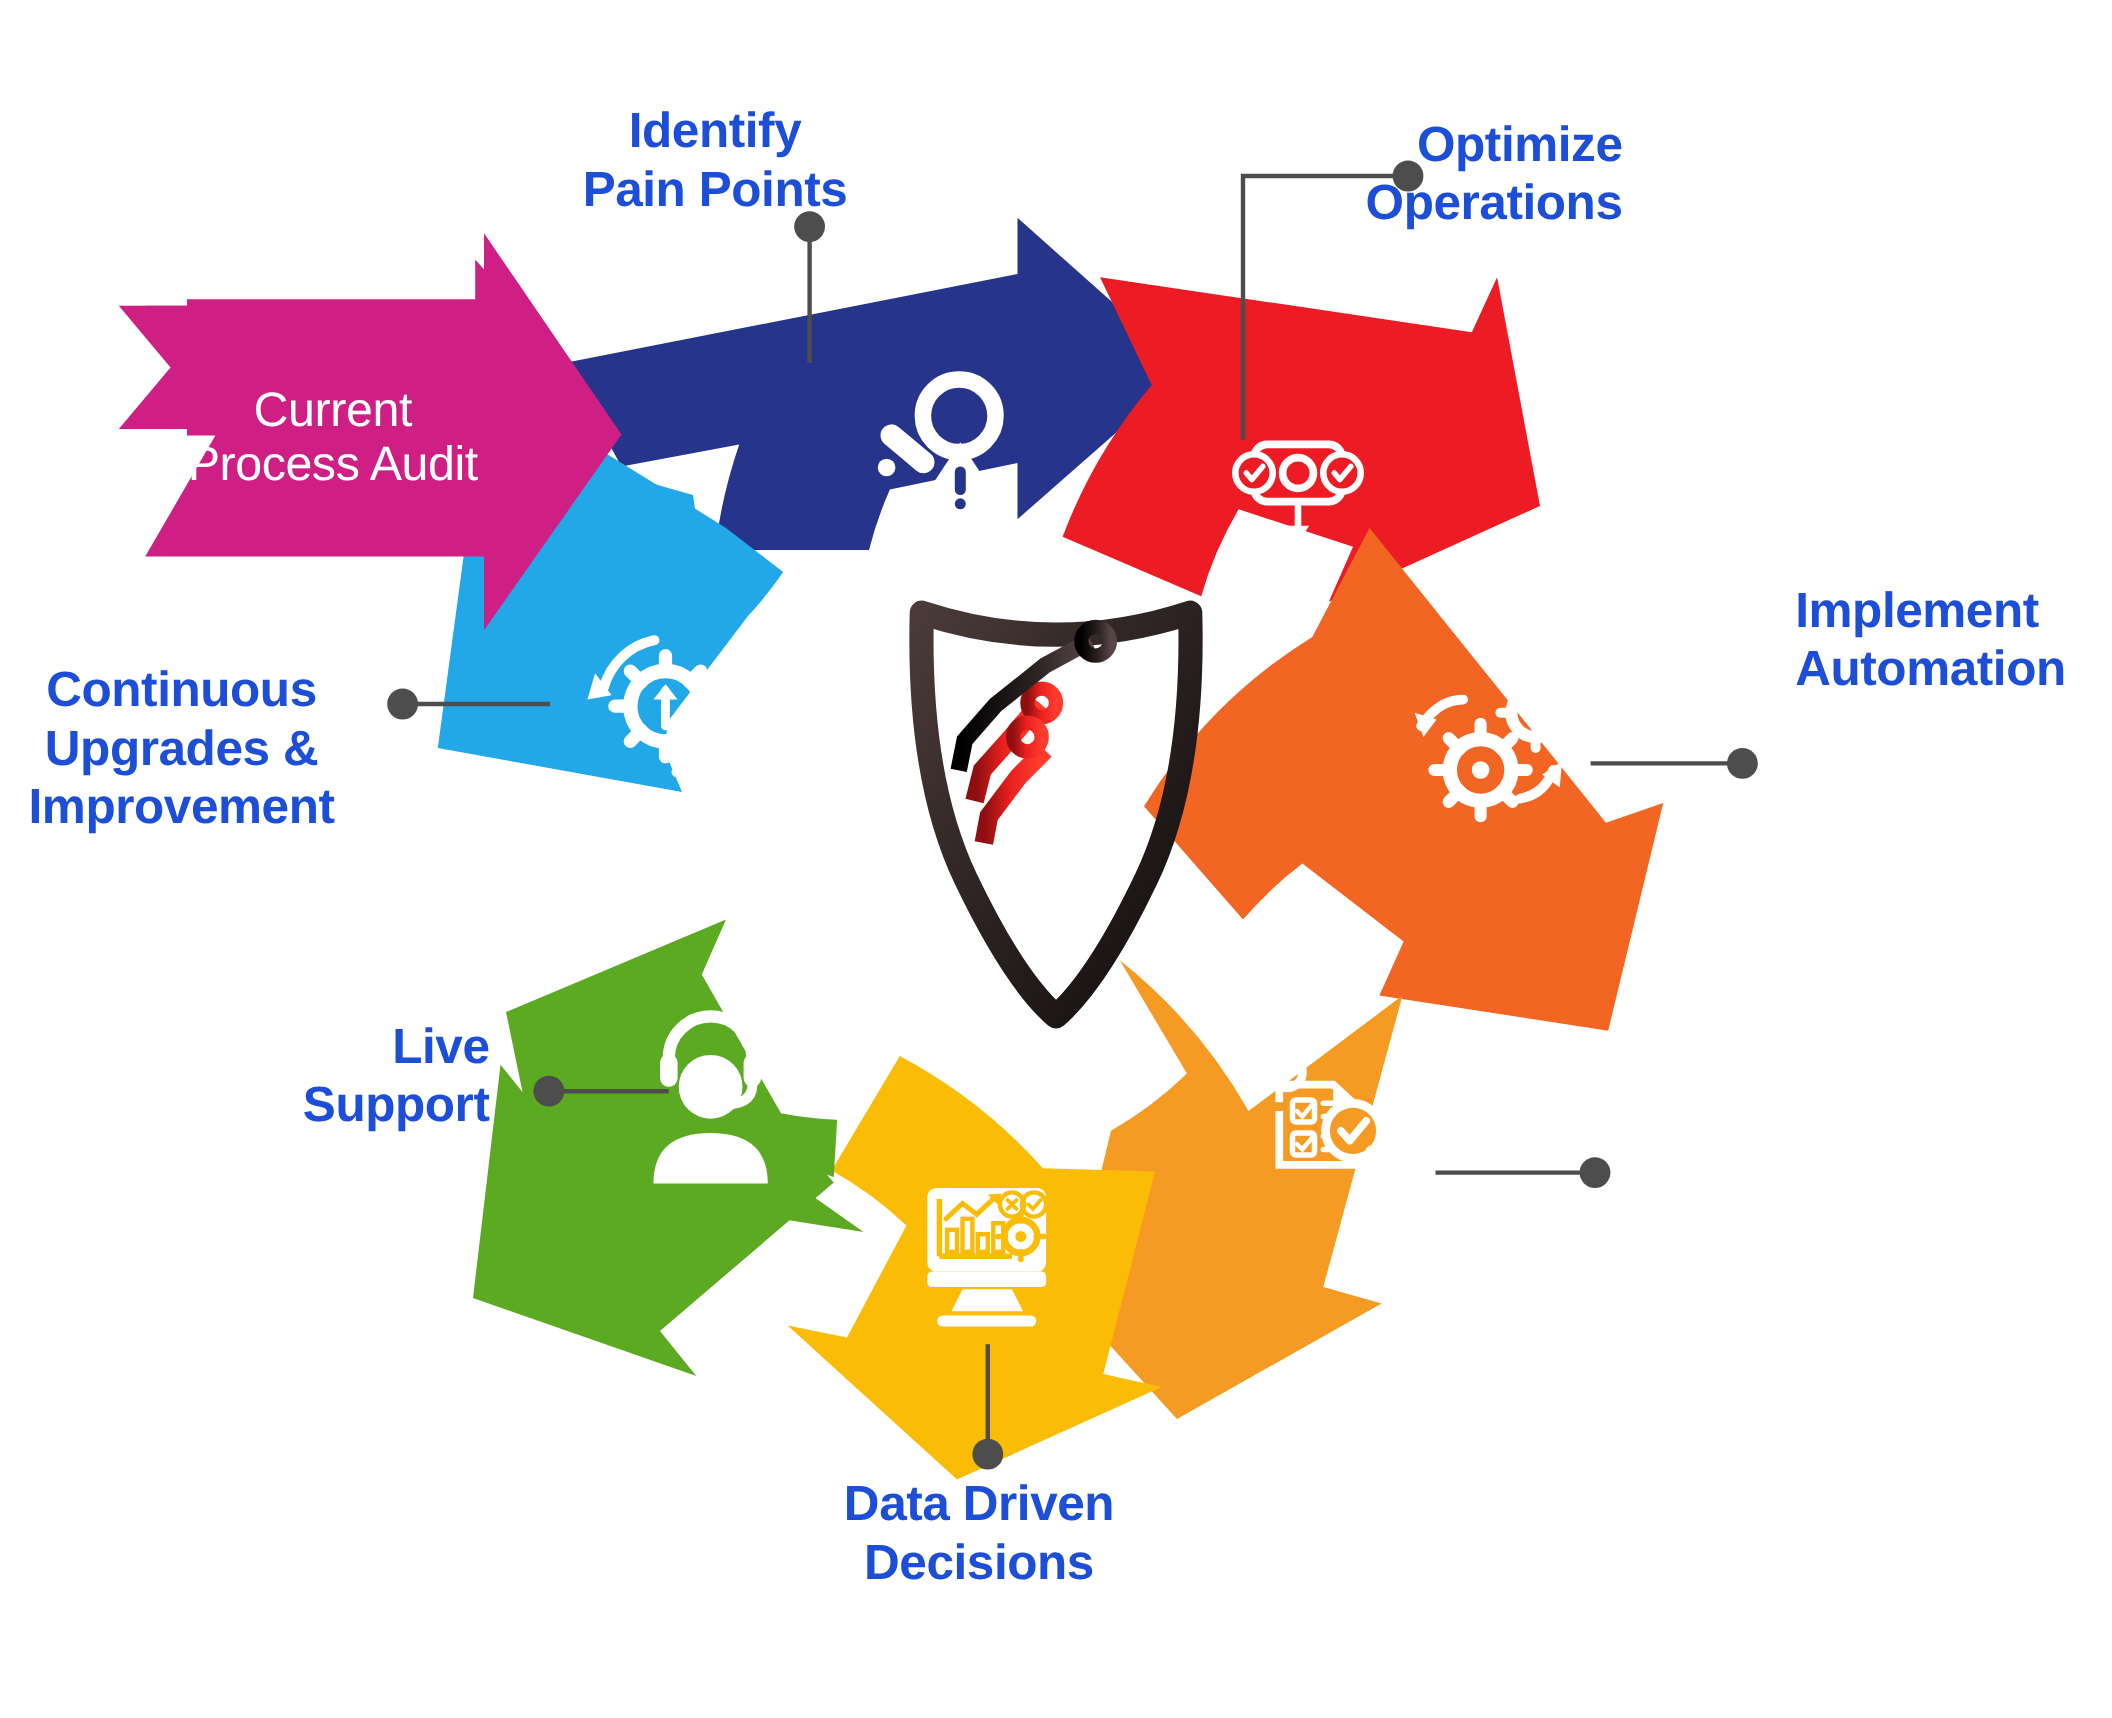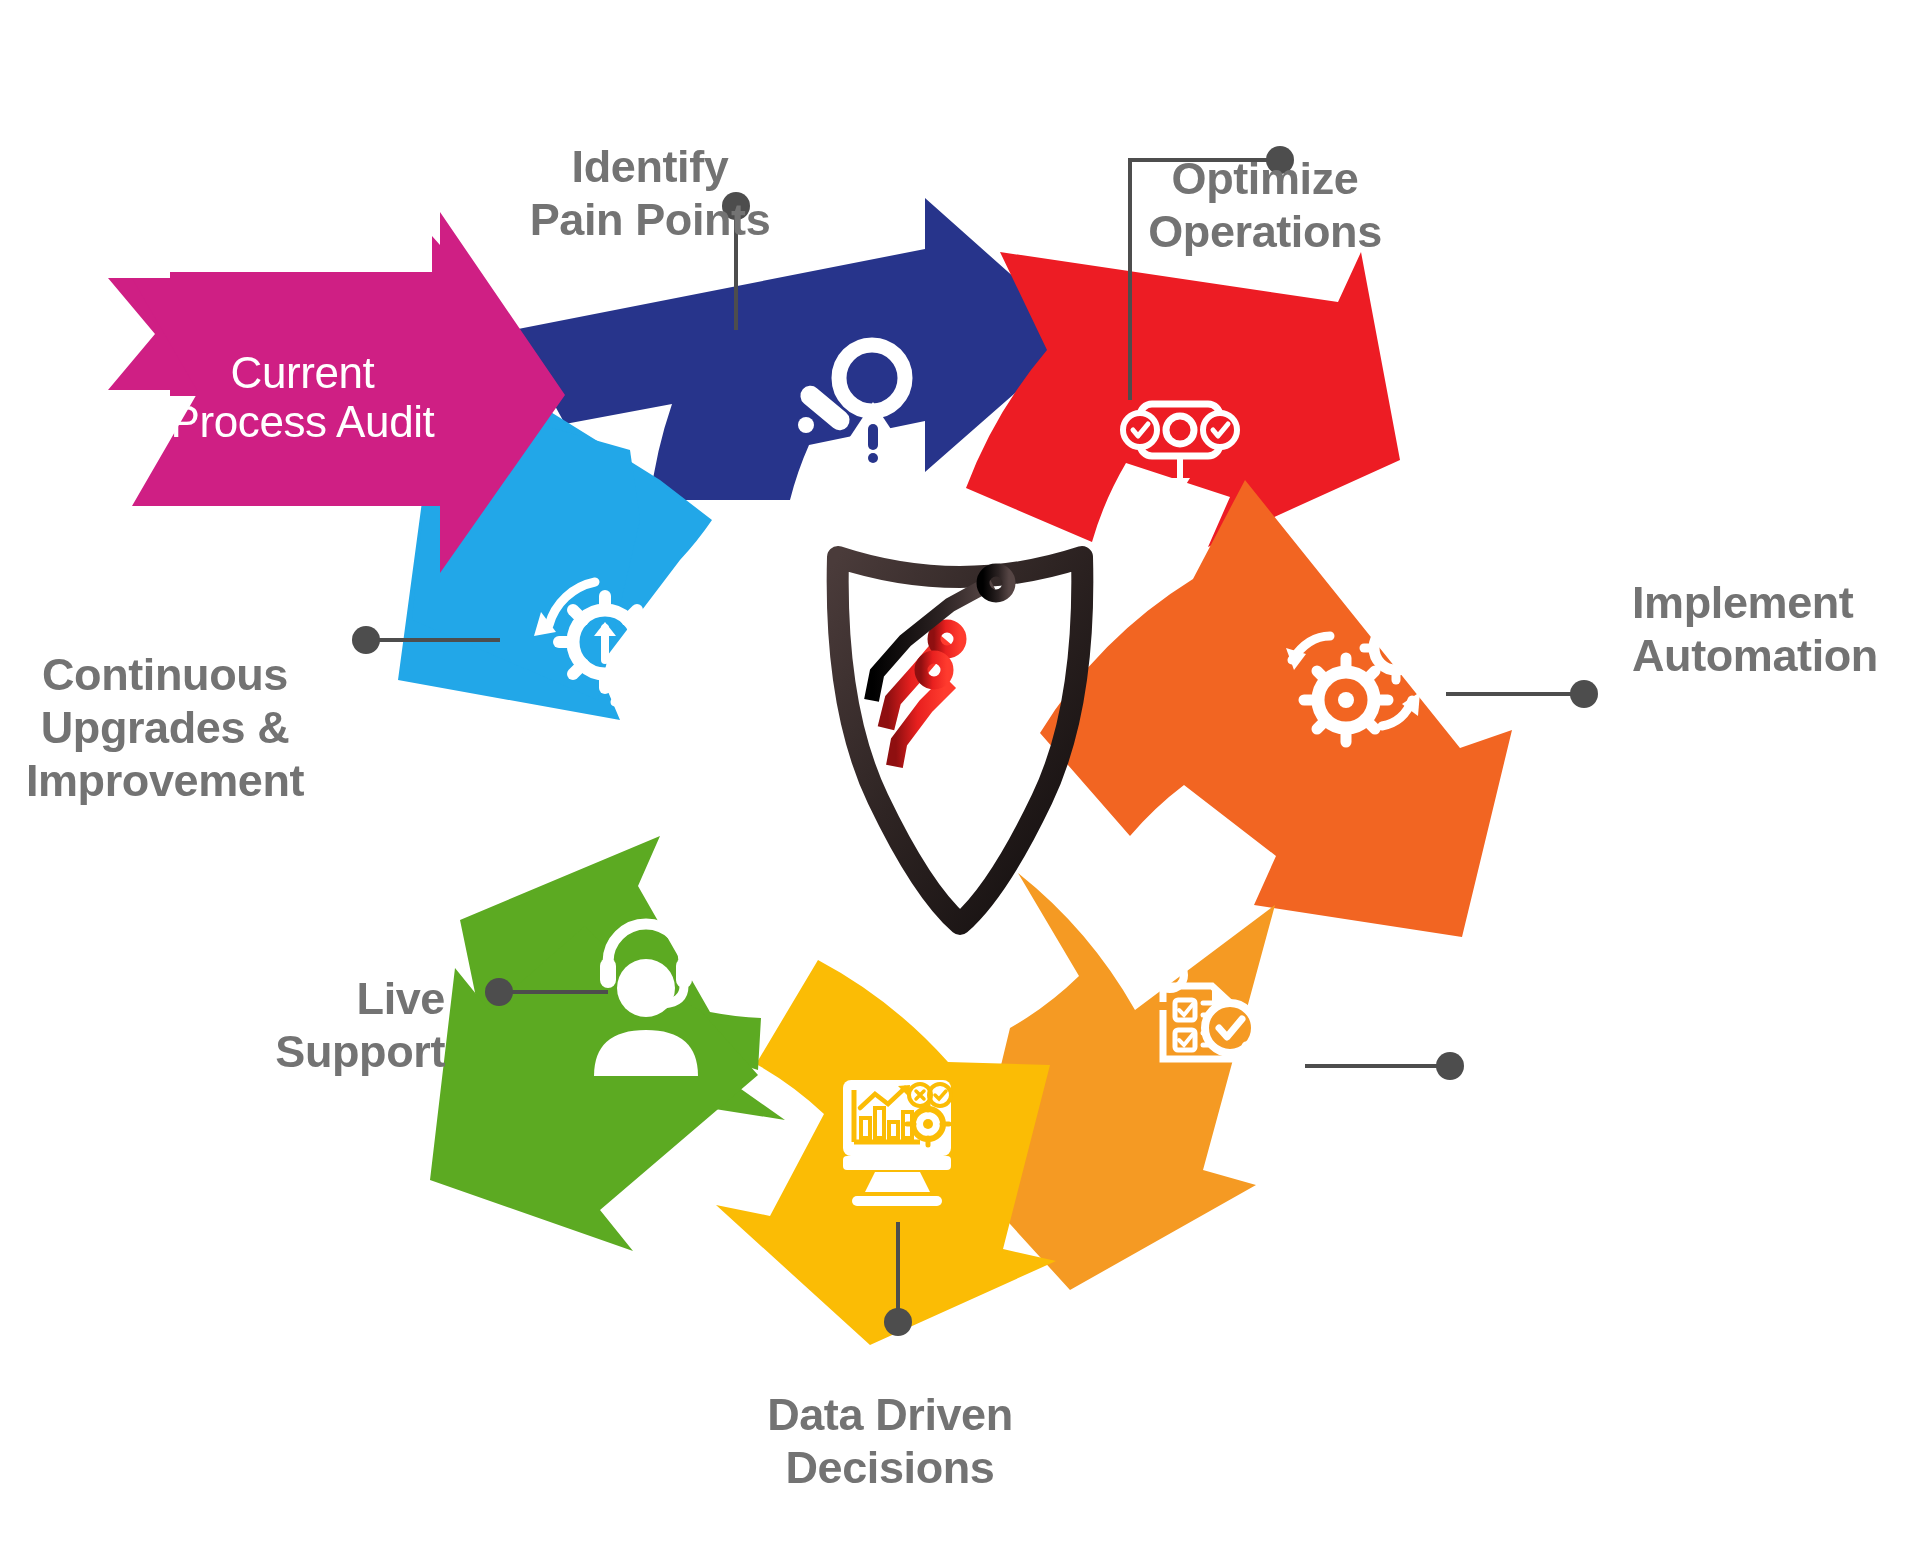--- a/index.html
+++ b/index.html
@@ -21,29 +21,28 @@
     position: absolute;
     left: 0;
     top: 0;
     width: 1920px;
     height: 1562px;
   }
   .label {
     position: absolute;
     font-family: "Liberation Sans", sans-serif;
     font-weight: bold;
-    color: #737373;
+    color: #1d4ed8;
     line-height: 1.18;
     white-space: pre-line;
     letter-spacing: -0.4px;
-    margin-top: 48px;
   }
   .label-lg { font-size: 45px; }
   .lbl-identify   { left: 490px;  top: 92px;   text-align: center; width: 320px; }
-  .lbl-optimize   { left: 1055px; top: 104px;  text-align: center;   width: 420px; }
+  .lbl-optimize   { left: 1055px; top: 104px;  text-align: right;   width: 420px; }
   .lbl-implement  { left: 1632px; top: 528px;  text-align: left;   width: 420px; }
   .lbl-tracking   { left: 1487px; top: 1020px; text-align: left;   width: 420px; }
   .lbl-data       { left: 670px;  top: 1340px; text-align: center; width: 440px; }
   .lbl-support    { left: 0px;    top: 924px;  text-align: right;  width: 445px; }
   .lbl-continuous { left: 0px;    top: 600px;  text-align: center;  width: 330px; }
   .arrow-text {
     position: absolute;
     font-family: "Liberation Sans", sans-serif;
     font-weight: normal;
     color: #ffffff;

